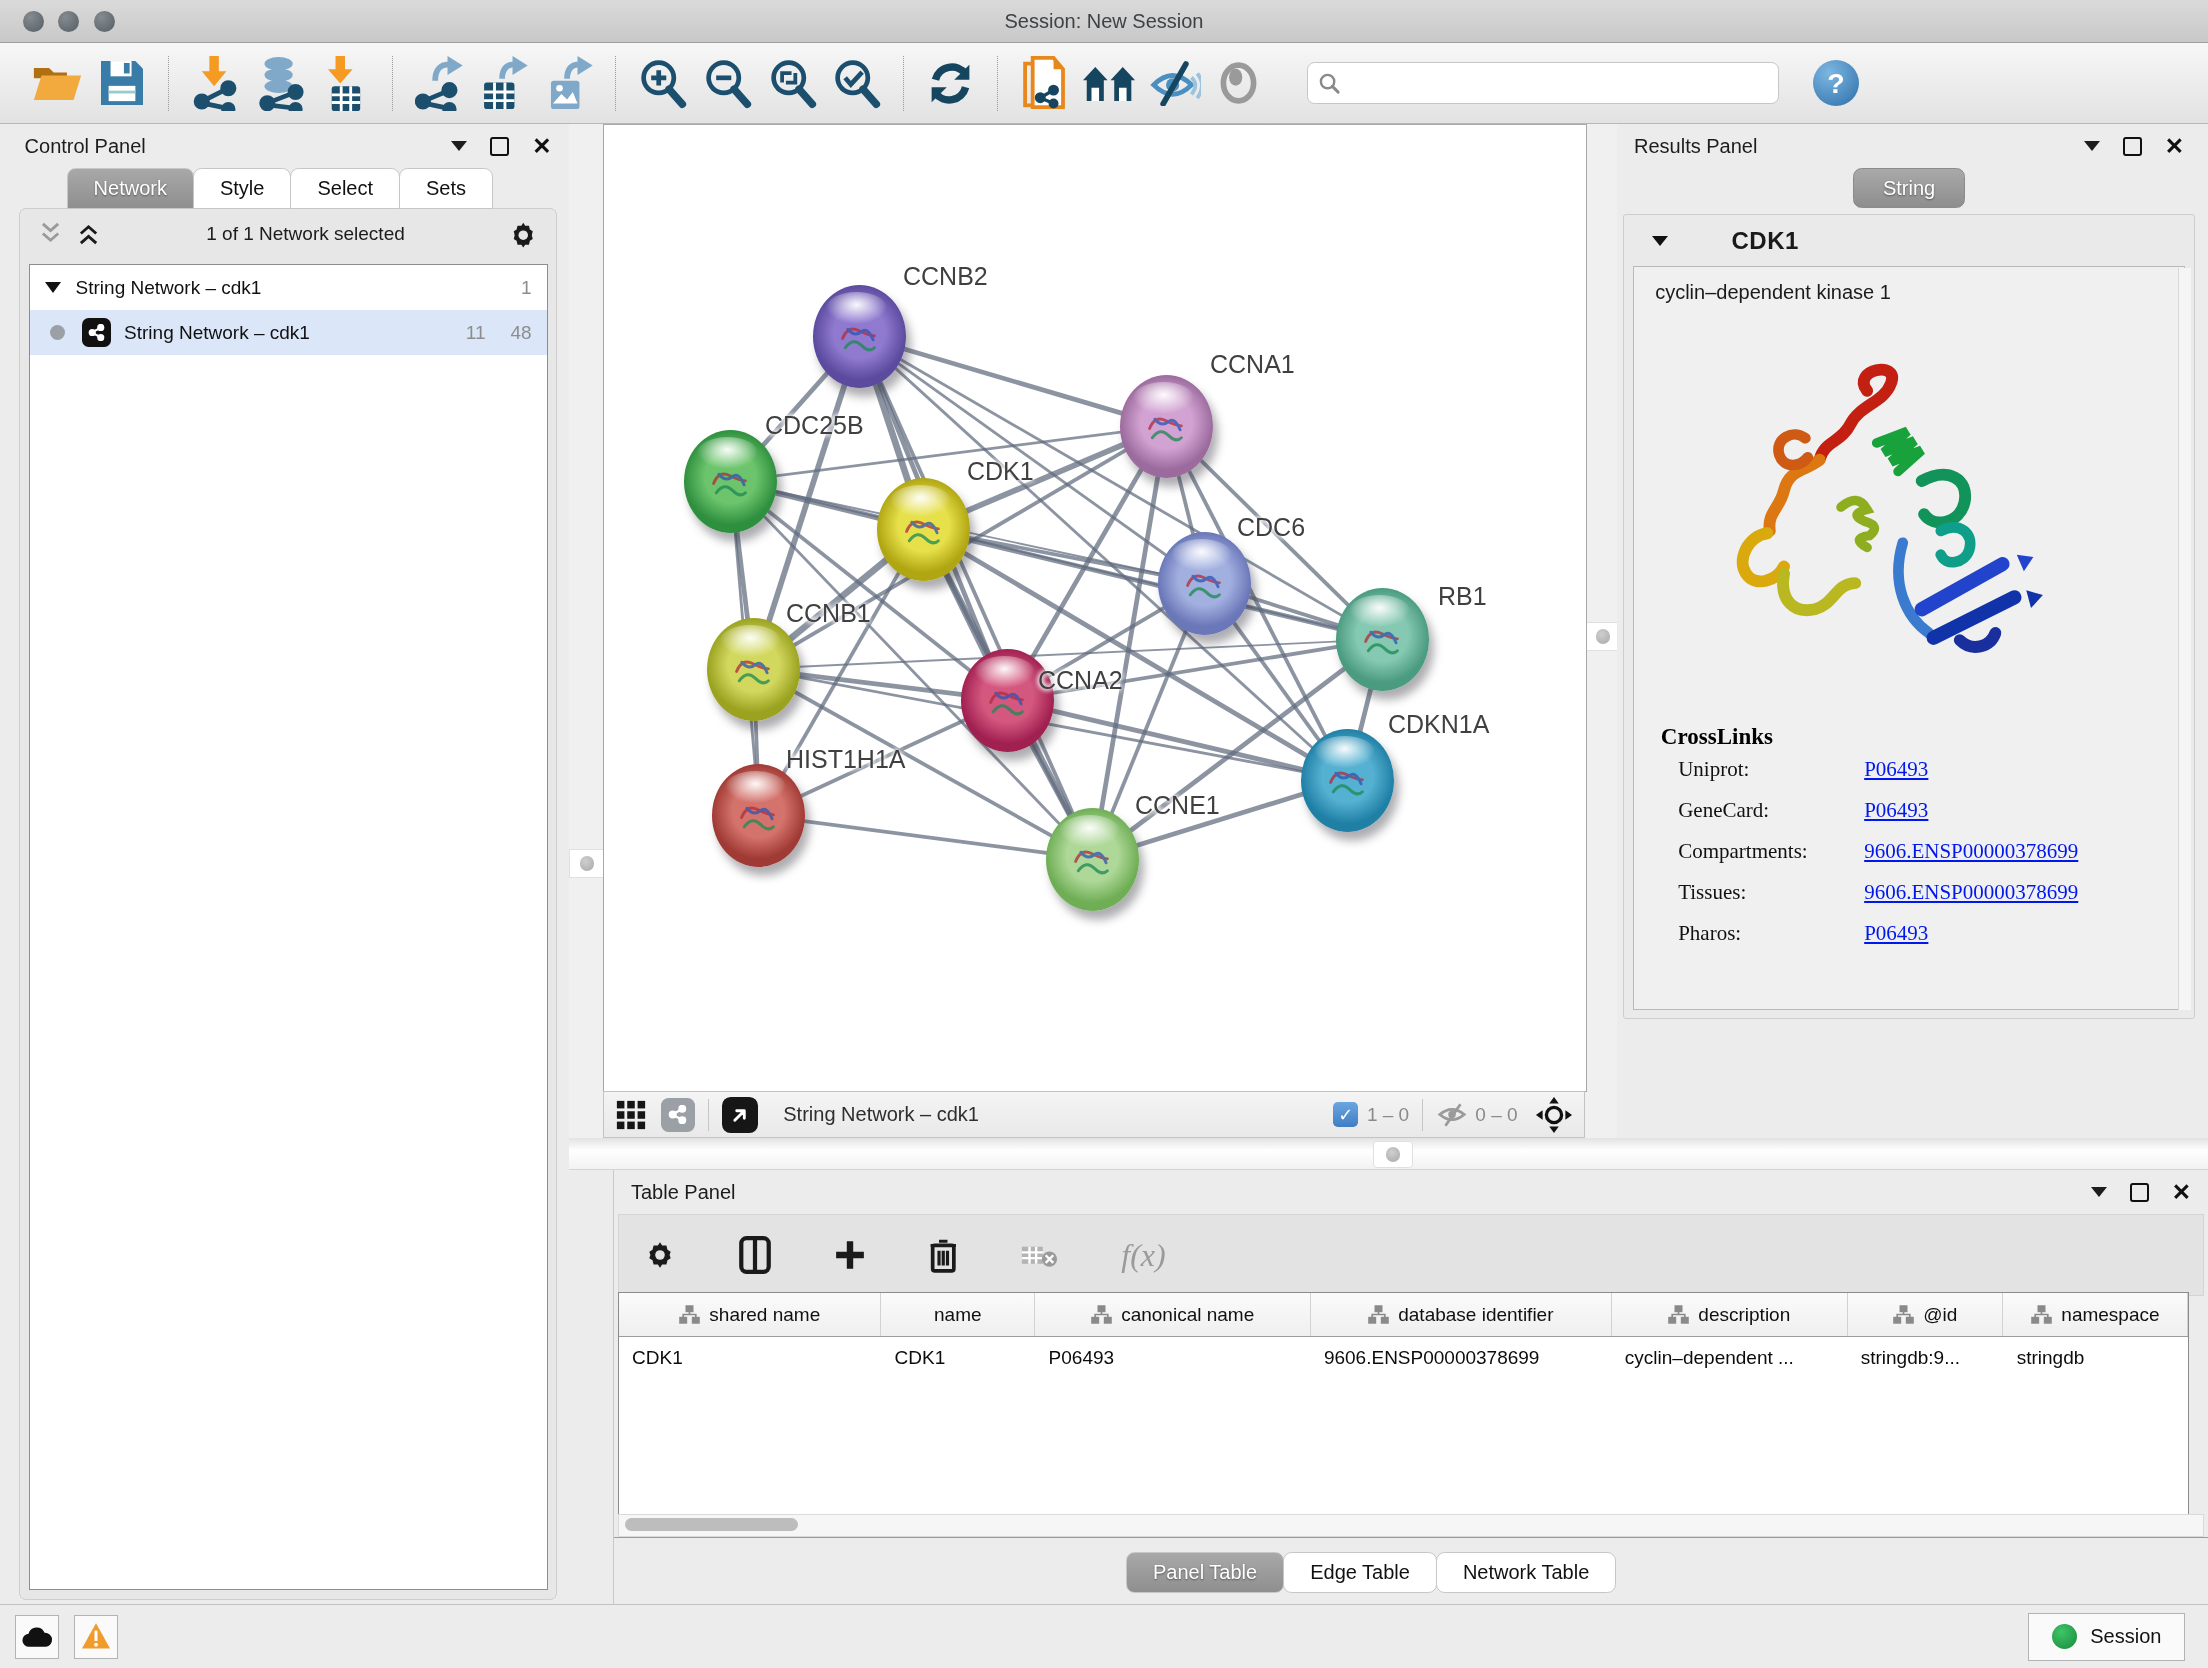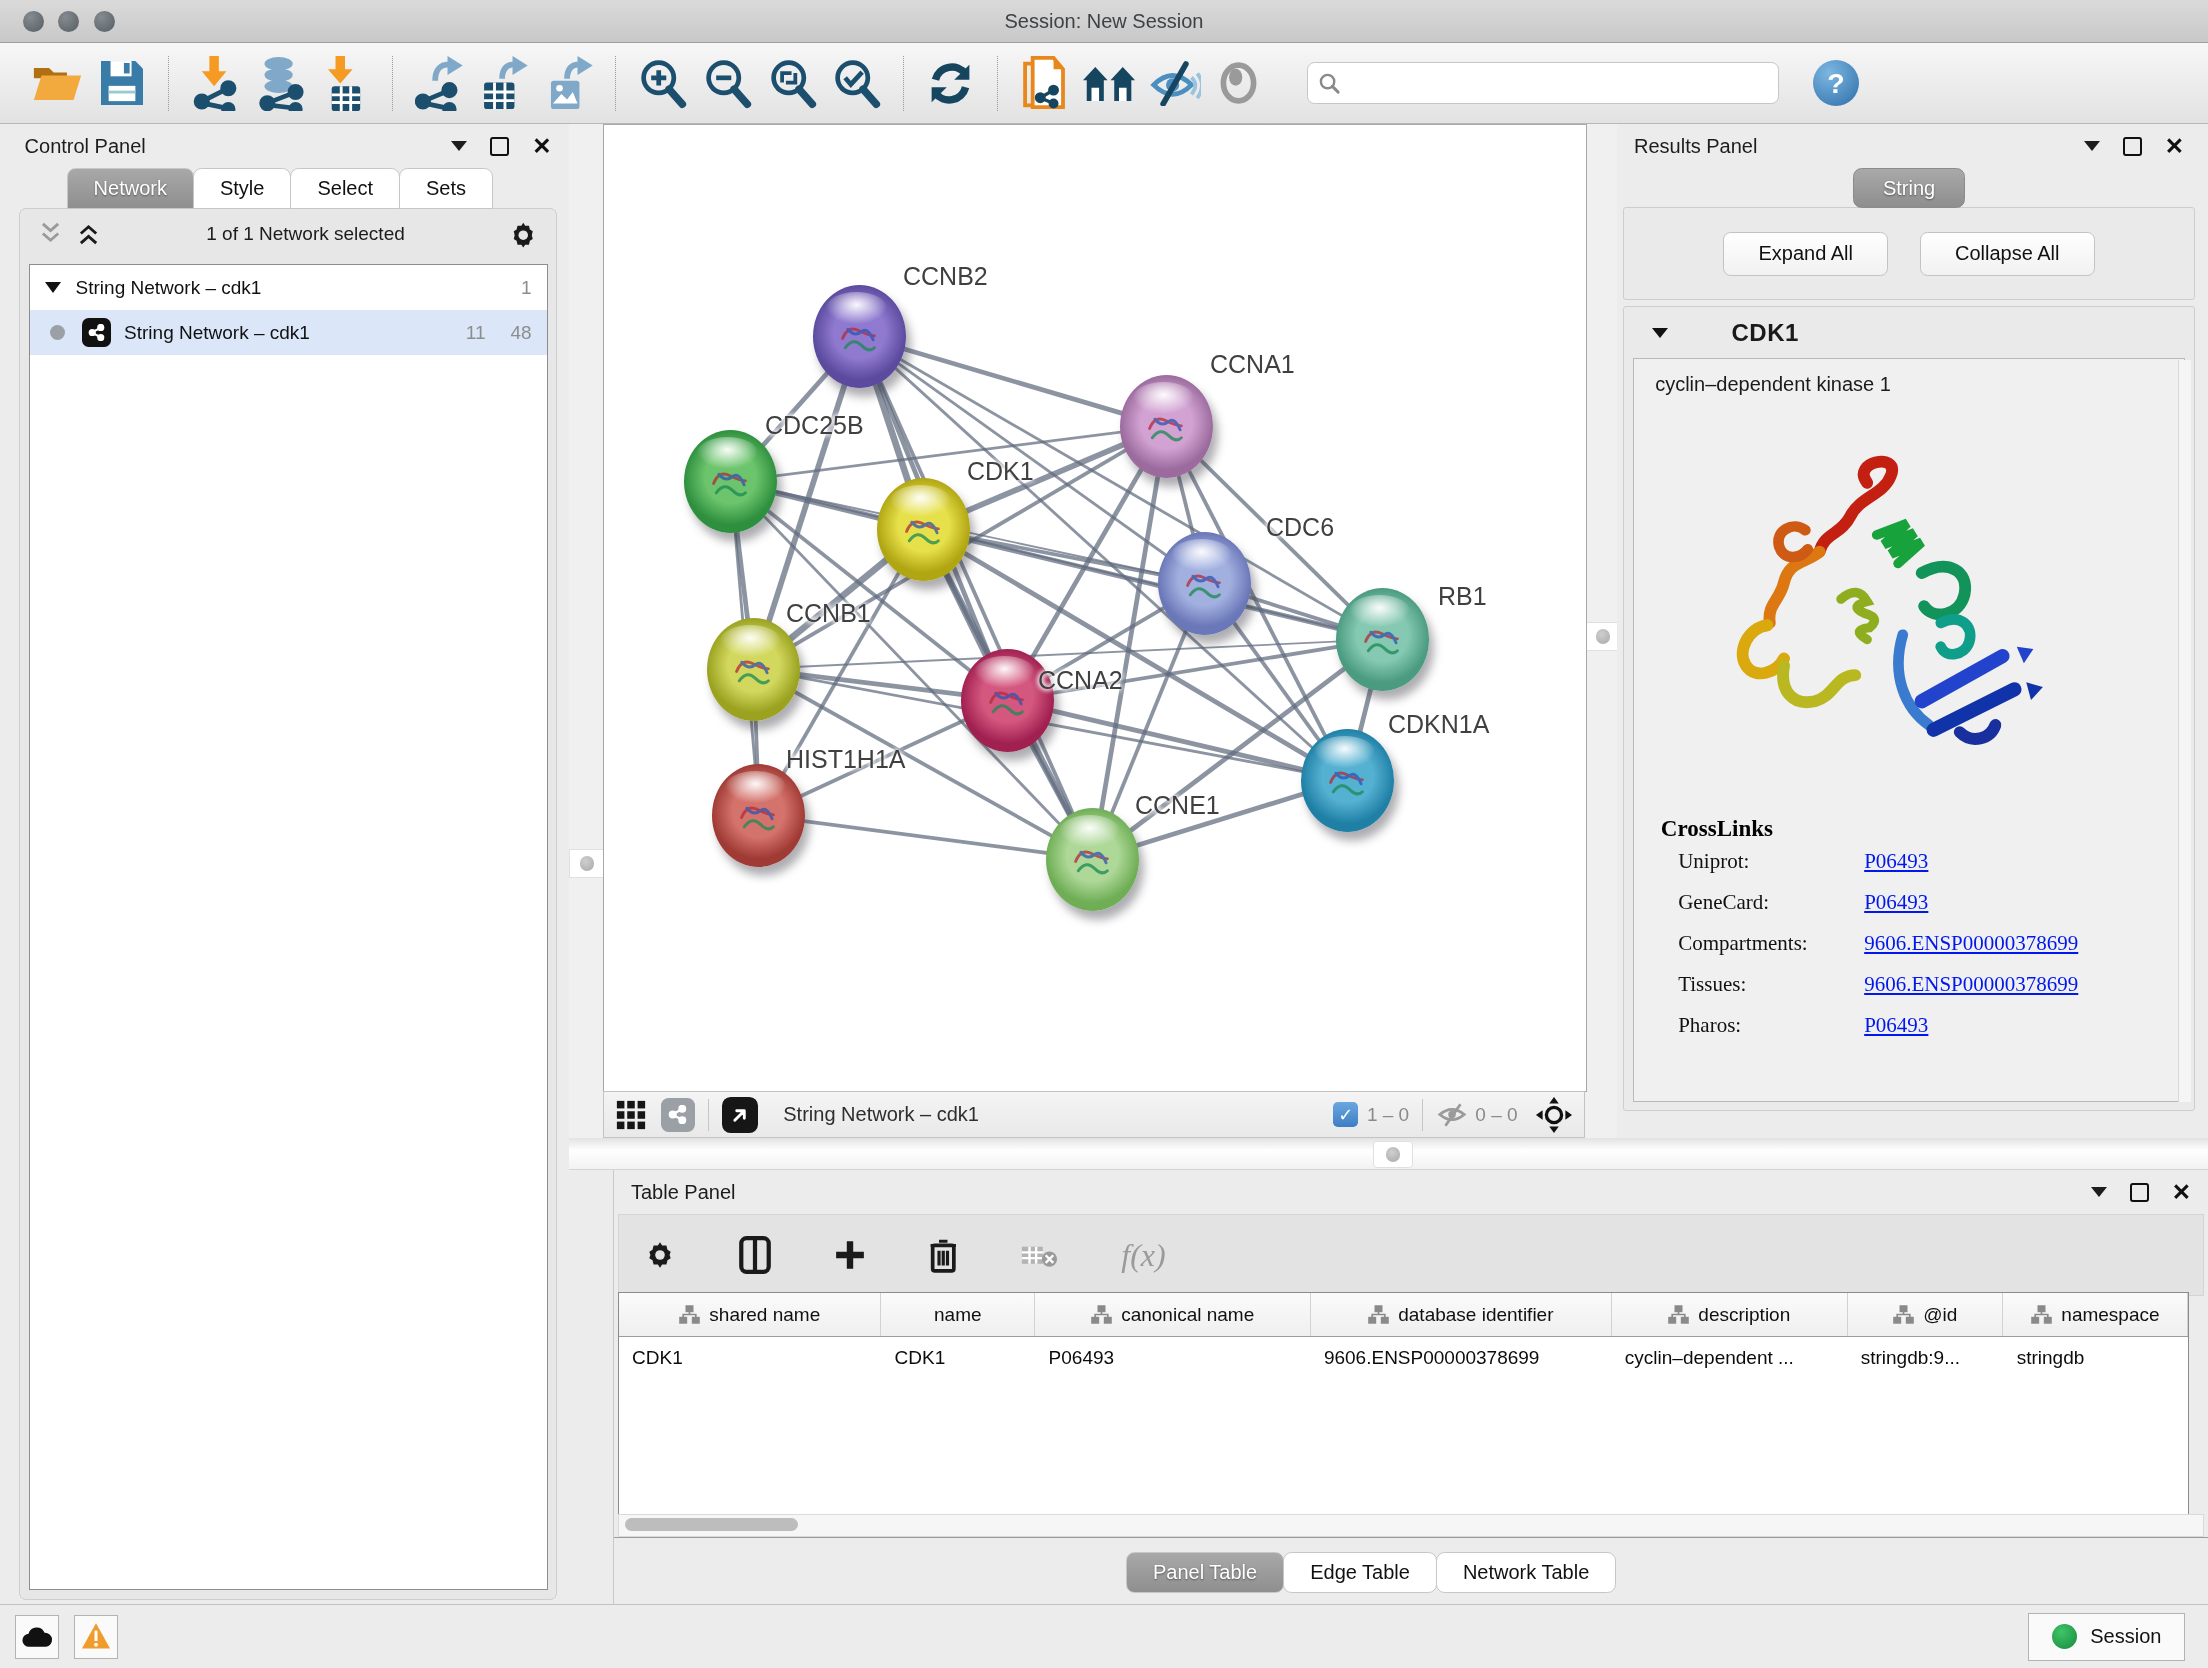--- a/index.html
+++ b/index.html
@@ -473,21 +473,21 @@
     <div class="node" style="left: 554px; top: 407px; background: radial-gradient(closest-side at 50% 46%, rgb(162, 176, 224) 55%, rgb(106, 119, 184) 100%);">
       <div class="gloss"></div>
       <svg width="57" height="53" viewBox="0 0 40 40">
   <g fill="none" stroke-width="2.2" stroke-linecap="round" opacity="0.85">
     <path d="M8 20 q4 -10 12 -6 t12 4" stroke="#b32d3c"></path>
     <path d="M10 27 q6 -8 12 -2 t10 2" stroke="#1f8a55"></path>
     <path d="M12 13 q5 6 10 2 t9 6" stroke="#2d55b3"></path>
   </g>
       </svg>
     </div>
-    <div class="nlabel" style="left: 662px; top: 388px;">CDC6</div>
+    <div class="nlabel" style="left: 633px; top: 388px;">CDC6</div>
     <div class="node" style="left: 732px; top: 463px; background: radial-gradient(closest-side at 50% 46%, rgb(134, 201, 178) 55%, rgb(74, 155, 128) 100%);">
       <div class="gloss"></div>
       <svg width="57" height="53" viewBox="0 0 40 40">
   <g fill="none" stroke-width="2.2" stroke-linecap="round" opacity="0.85">
     <path d="M8 20 q4 -10 12 -6 t12 4" stroke="#b32d3c"></path>
     <path d="M10 27 q6 -8 12 -2 t10 2" stroke="#1f8a55"></path>
     <path d="M12 13 q5 6 10 2 t9 6" stroke="#2d55b3"></path>
   </g>
       </svg>
     </div>
@@ -616,24 +616,20 @@
   <div class="phead">
     <span>Results Panel</span>
     <span class="pctrl">
       <span class="tridown"></span>
       <span class="maxbox"></span>
       <span class="closex">✕</span>
     </span>
   </div>
   <div class="tabrow">
     <span class="rtab">String</span>
-  </div>
-  <div class="rbox rbox1">
-    <button class="btn">Expand All</button>
-    <button class="btn">Collapse All</button>
   </div>
   <div class="rbox rbox2">
     <div class="generow">
       <span class="tridown" style="border-top-color:#111"></span>
       <b>CDK1</b>
     </div>
     <div class="geneinner">
       <div class="genedesc">cyclin–dependent kinase 1</div>
       <svg class="protein" width="380" height="380" viewBox="0 0 320 320">
         <g fill="none" stroke-linecap="round">

